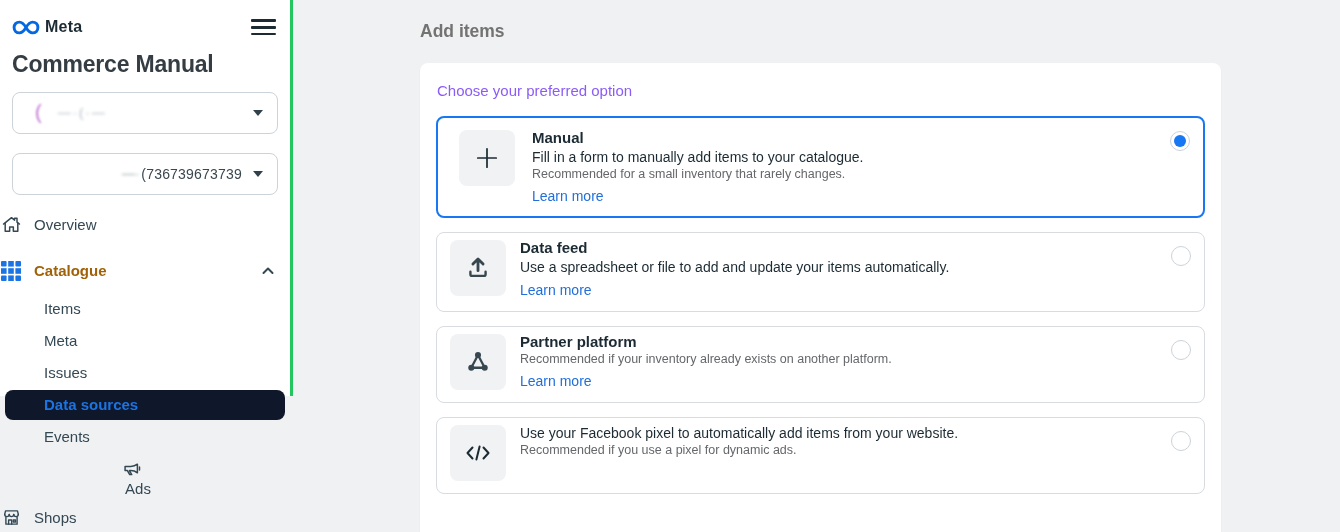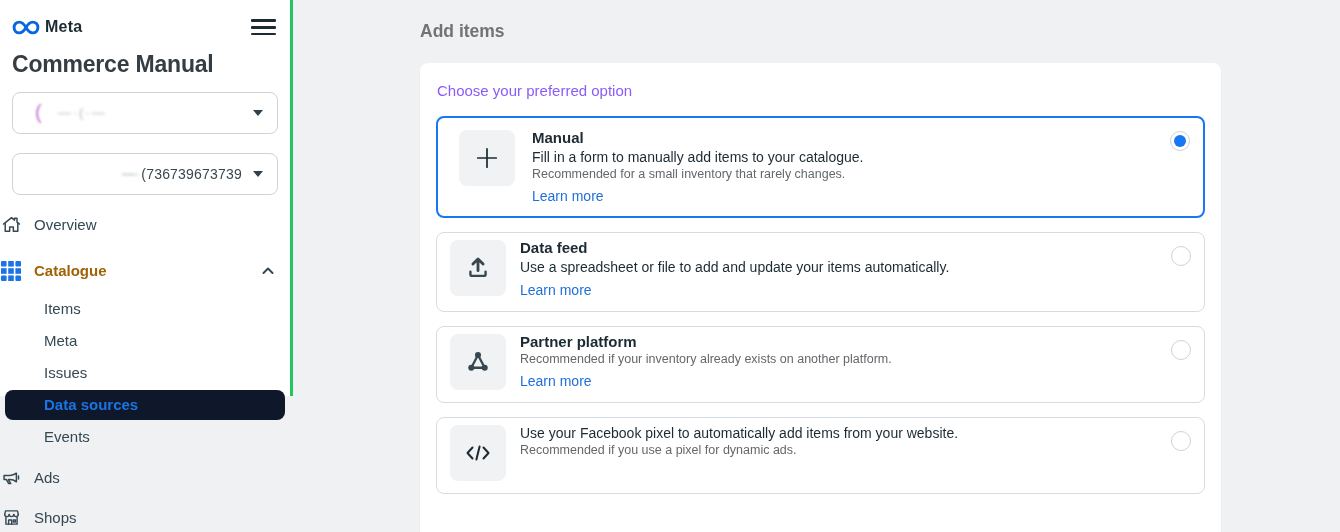--- a/index.html
+++ b/index.html
@@ -38,21 +38,21 @@
   .nav-row { display: flex; align-items: center; height: 40px; padding: 0 14px 0 0; cursor: pointer; }
   .nav-row .nicon { width: 22px; height: 22px; margin-right: 12px; display: flex; align-items: center; justify-content: center; }
   .nav-row.catalogue { margin-top: 6px; color: #a16207; font-weight: 700; }
   .chev-up { margin-left: auto; display: flex; }
   .sub-list { margin-top: 2px; }
   .sub { display: flex; align-items: center; height: 32px; padding-left: 44px; cursor: pointer; color: #344854; }
   .sub.active {
     margin: 0 5px; padding-left: 39px; height: 30px; background: #0f172a;
     border-radius: 8px; color: #1b74e4; font-weight: 700; margin-top: 1px; margin-bottom: 1px;
   }
-  .nav-row.ads { margin-top: 5px; }
+  .nav-row.ads { margin-top: 5px; flex-direction: column; }
 
   
   .main { flex: 1; background: #f0f1f2; padding: 21px 0 0 127px; overflow: hidden; }
   .page-title { font-size: 17.5px; font-weight: 700; color: #737373; }
   .card {
     margin-top: 21px; width: 801px; background: #fff; border-radius: 8px;
     padding: 19px 16px; height: 900px; box-shadow: 0 1px 2px rgba(0,0,0,0.06);
   }
   .card-title { font-size: 15px; font-weight: 400; color: #8b5cf6; margin: 0 0 17px 1px; }
 

